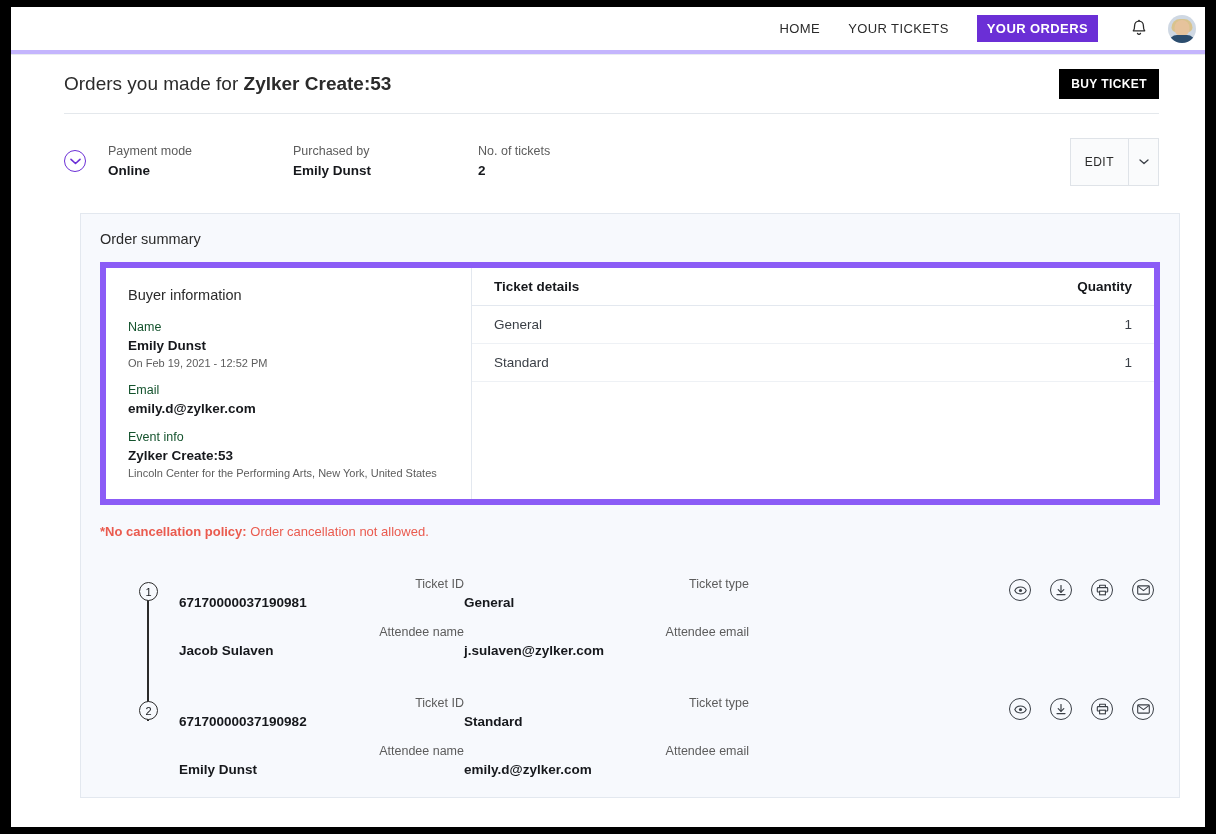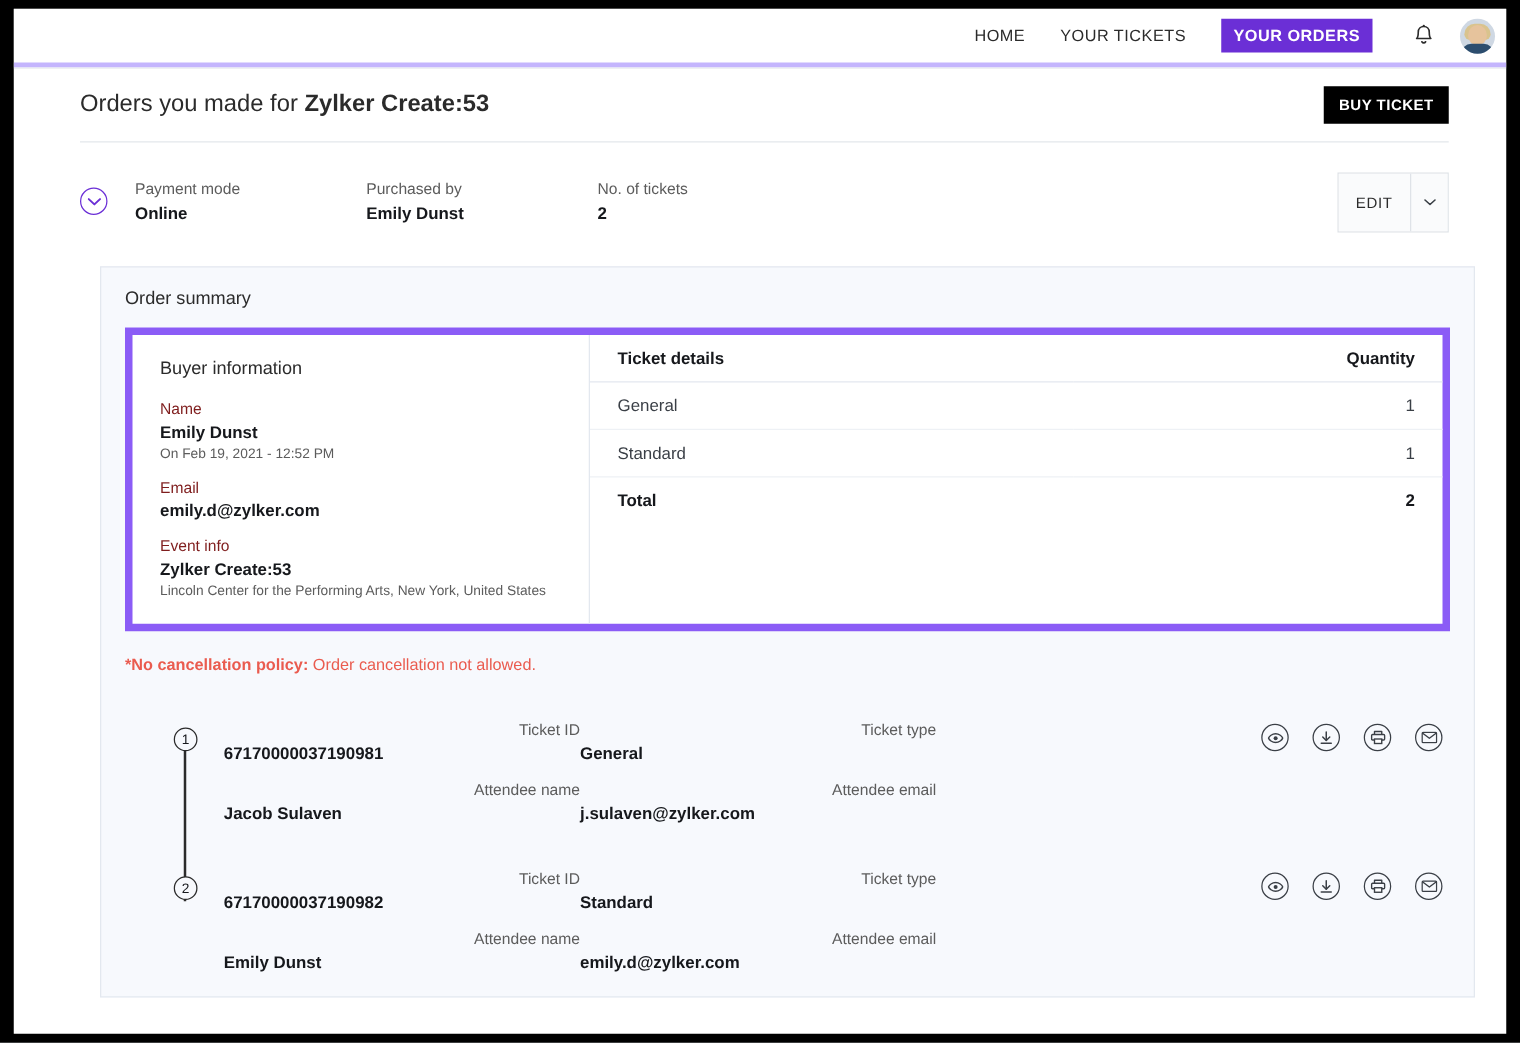--- a/index.html
+++ b/index.html
@@ -196,21 +196,21 @@
   .buyer-col {
     width: 366px;
     border-right: 1px solid #e3e8ef;
     padding: 19px 22px 20px 22px;
   }
   .buyer-head {
     font-size: 14.5px;
     color: #2b2b2b;
     margin-bottom: 17px;
   }
-  .b-label { font-size: 12.5px; color: #7f1d1d; margin-bottom: 4px; }
+  .b-label { font-size: 12.5px; color: #14532d; margin-bottom: 4px; }
   .b-value { font-size: 13.5px; color: #16181c; font-weight: bold; }
   .b-sub { font-size: 11px; color: #5c5c5c; margin-top: 4px; }
   .b-block { margin-bottom: 14px; }
   .b-block:last-child { margin-bottom: 0; }
 
   .tickets-col { flex: 1; }
   .tbl { width: 100%; border-collapse: collapse; }
   .tbl th, .tbl td {
     text-align: left;
     padding: 11px 22px;
@@ -397,24 +397,20 @@
           </thead>
           <tbody>
             <tr>
               <td>General</td>
               <td class="qty">1</td>
             </tr>
             <tr>
               <td>Standard</td>
               <td class="qty">1</td>
             </tr>
-            <tr class="total">
-              <td>Total</td>
-              <td class="qty">2</td>
-            </tr>
           </tbody>
         </table>
       </div>
     </div>
 
     <div class="policy"><b>*No cancellation policy:</b><span> Order cancellation not allowed.</span></div>
 
     <div class="ticket-list">
       <div class="tl-line"></div>
 

